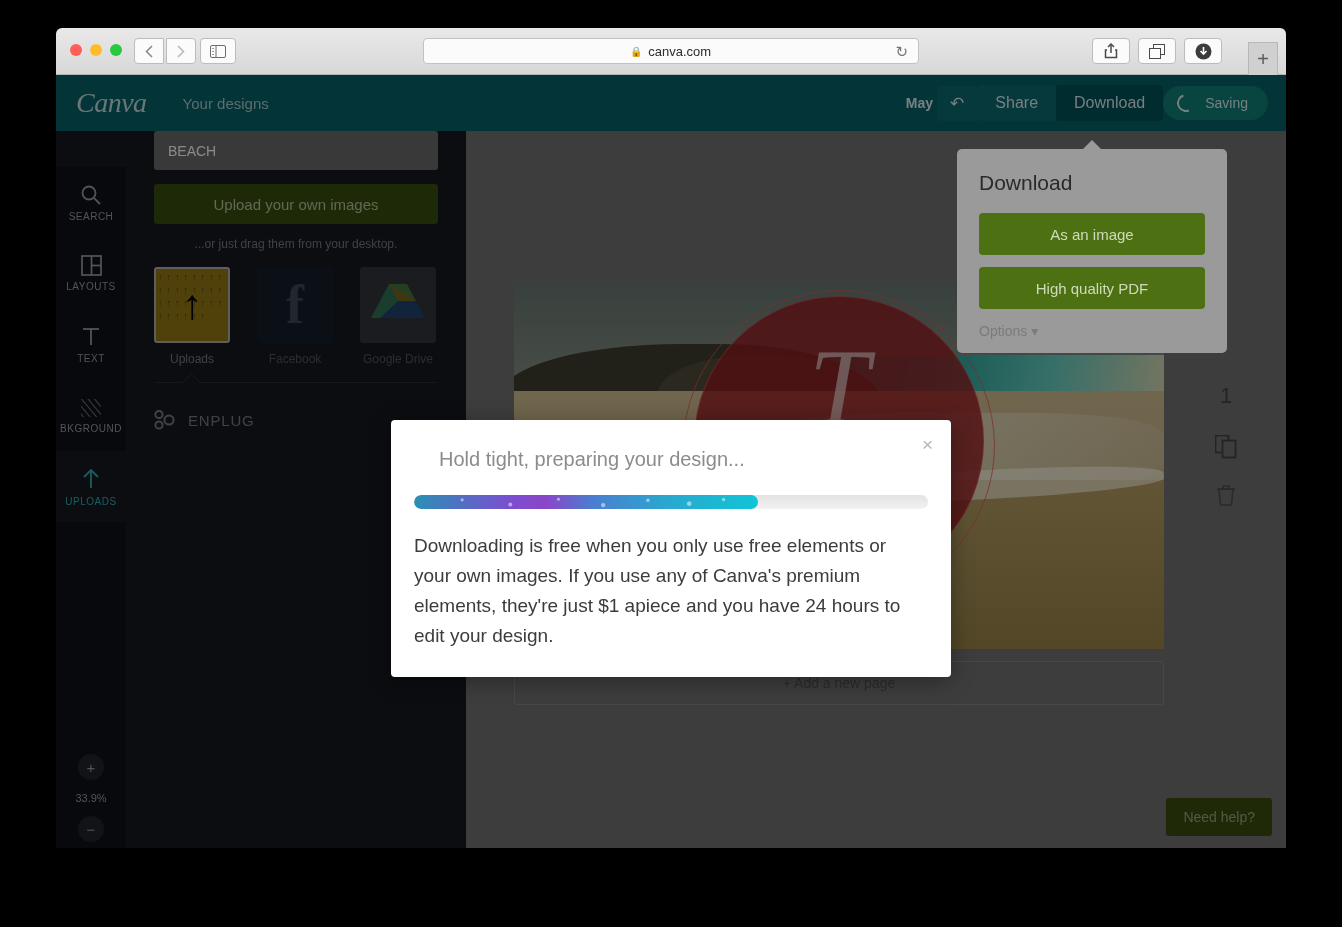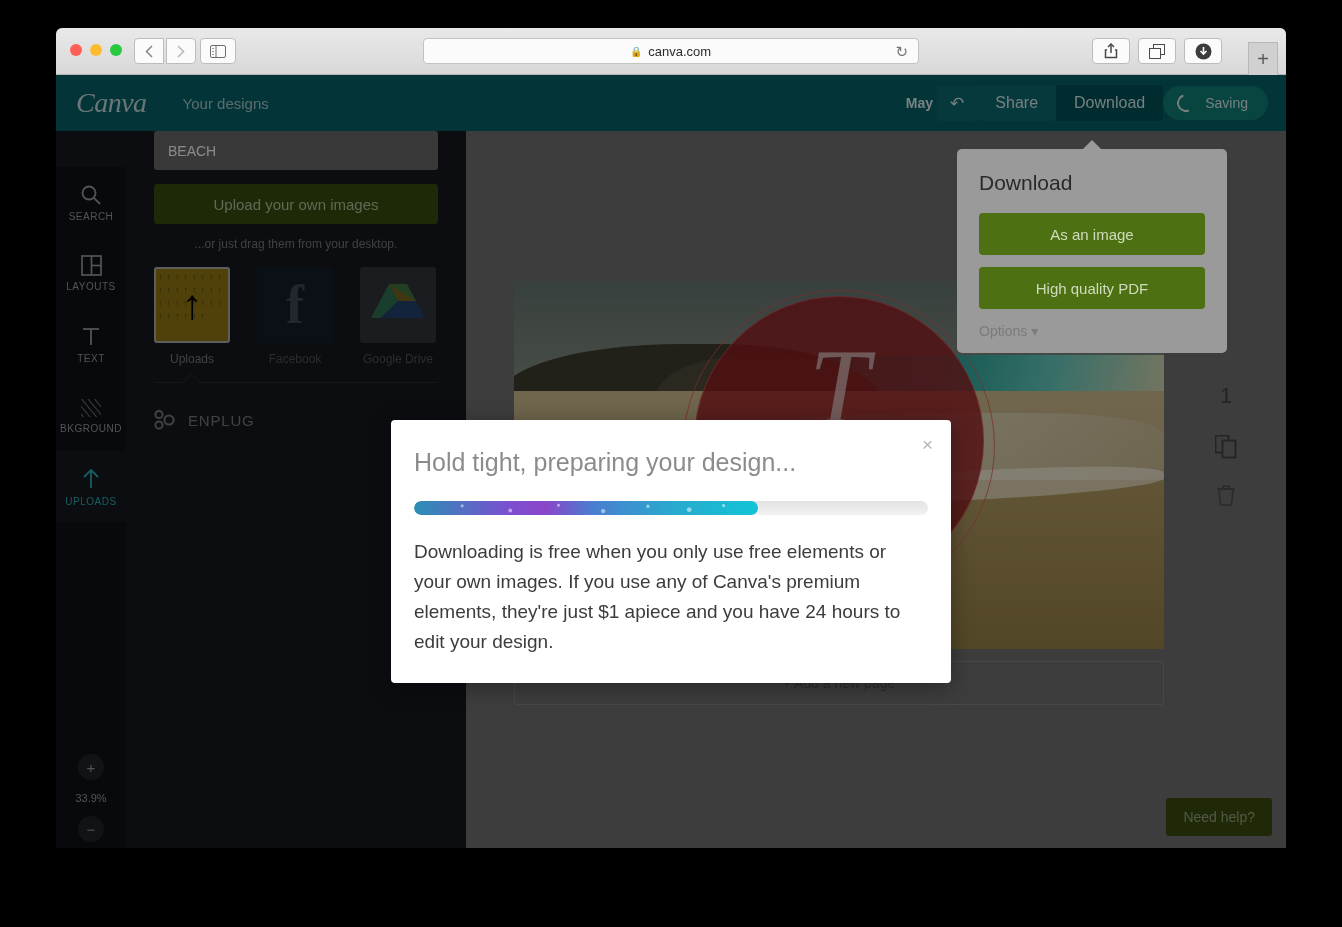--- a/index.html
+++ b/index.html
@@ -322,21 +322,21 @@
     width: 560px;
     background: #fff; border-radius: 4px;
     padding: 28px 23px 26px;
     z-index: 40;
     box-shadow: 0 4px 22px rgba(0,0,0,0.35);
   }
   .modal-close {
     position: absolute; right: 18px; top: 14px;
     color: #b6b6b6; font-size: 19px;
   }
-  .modal-title { font-size: 25px; color: #8c8c8c; font-weight: normal; }
+  .modal-title { font-size: 20px; color: #8c8c8c; font-weight: normal; margin-left: 25px; }
   .progress-track {
     margin-top: 24px;
     height: 14px; border-radius: 7px;
     background: linear-gradient(#e3e3e3, #f2f2f2);
     overflow: hidden;
   }
   .progress-fill {
     height: 100%; border-radius: 7px;
     background: linear-gradient(90deg, #2a8fb5 0%, #7b4fd0 28%, #8b45c8 38%,
                                 #4a7ed0 52%, #2aa8cf 74%, #11c4d6 100%);

